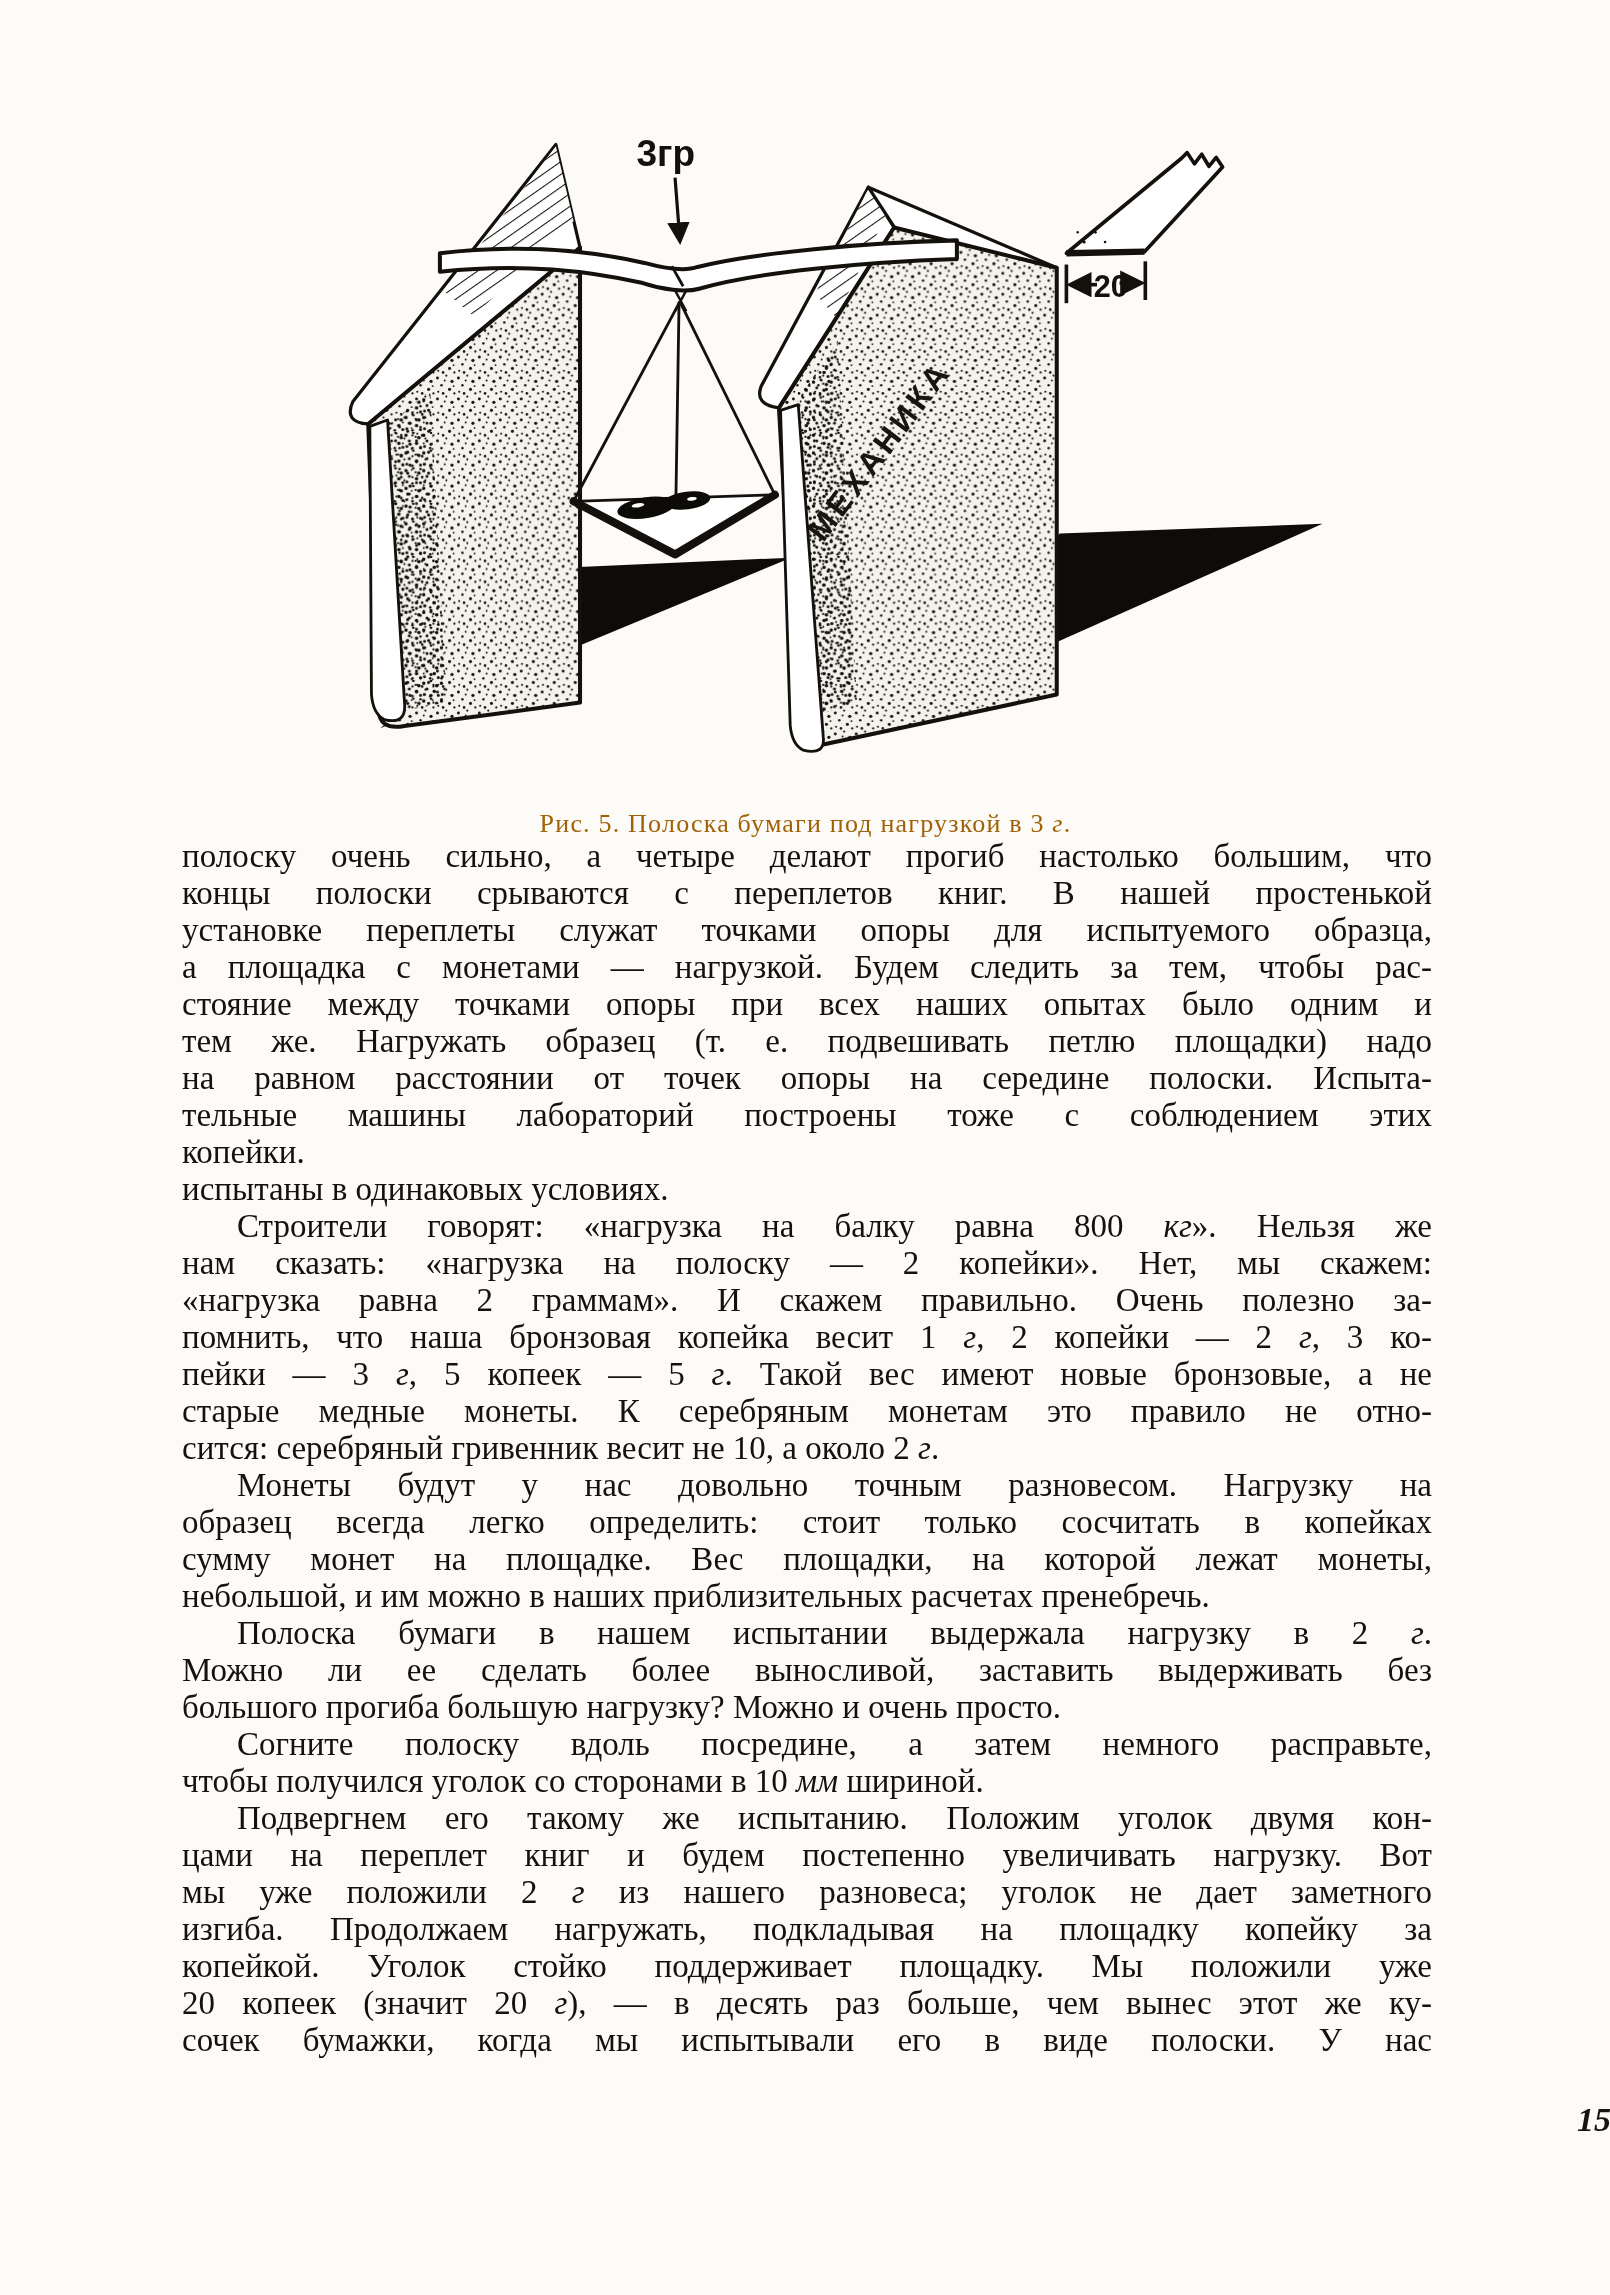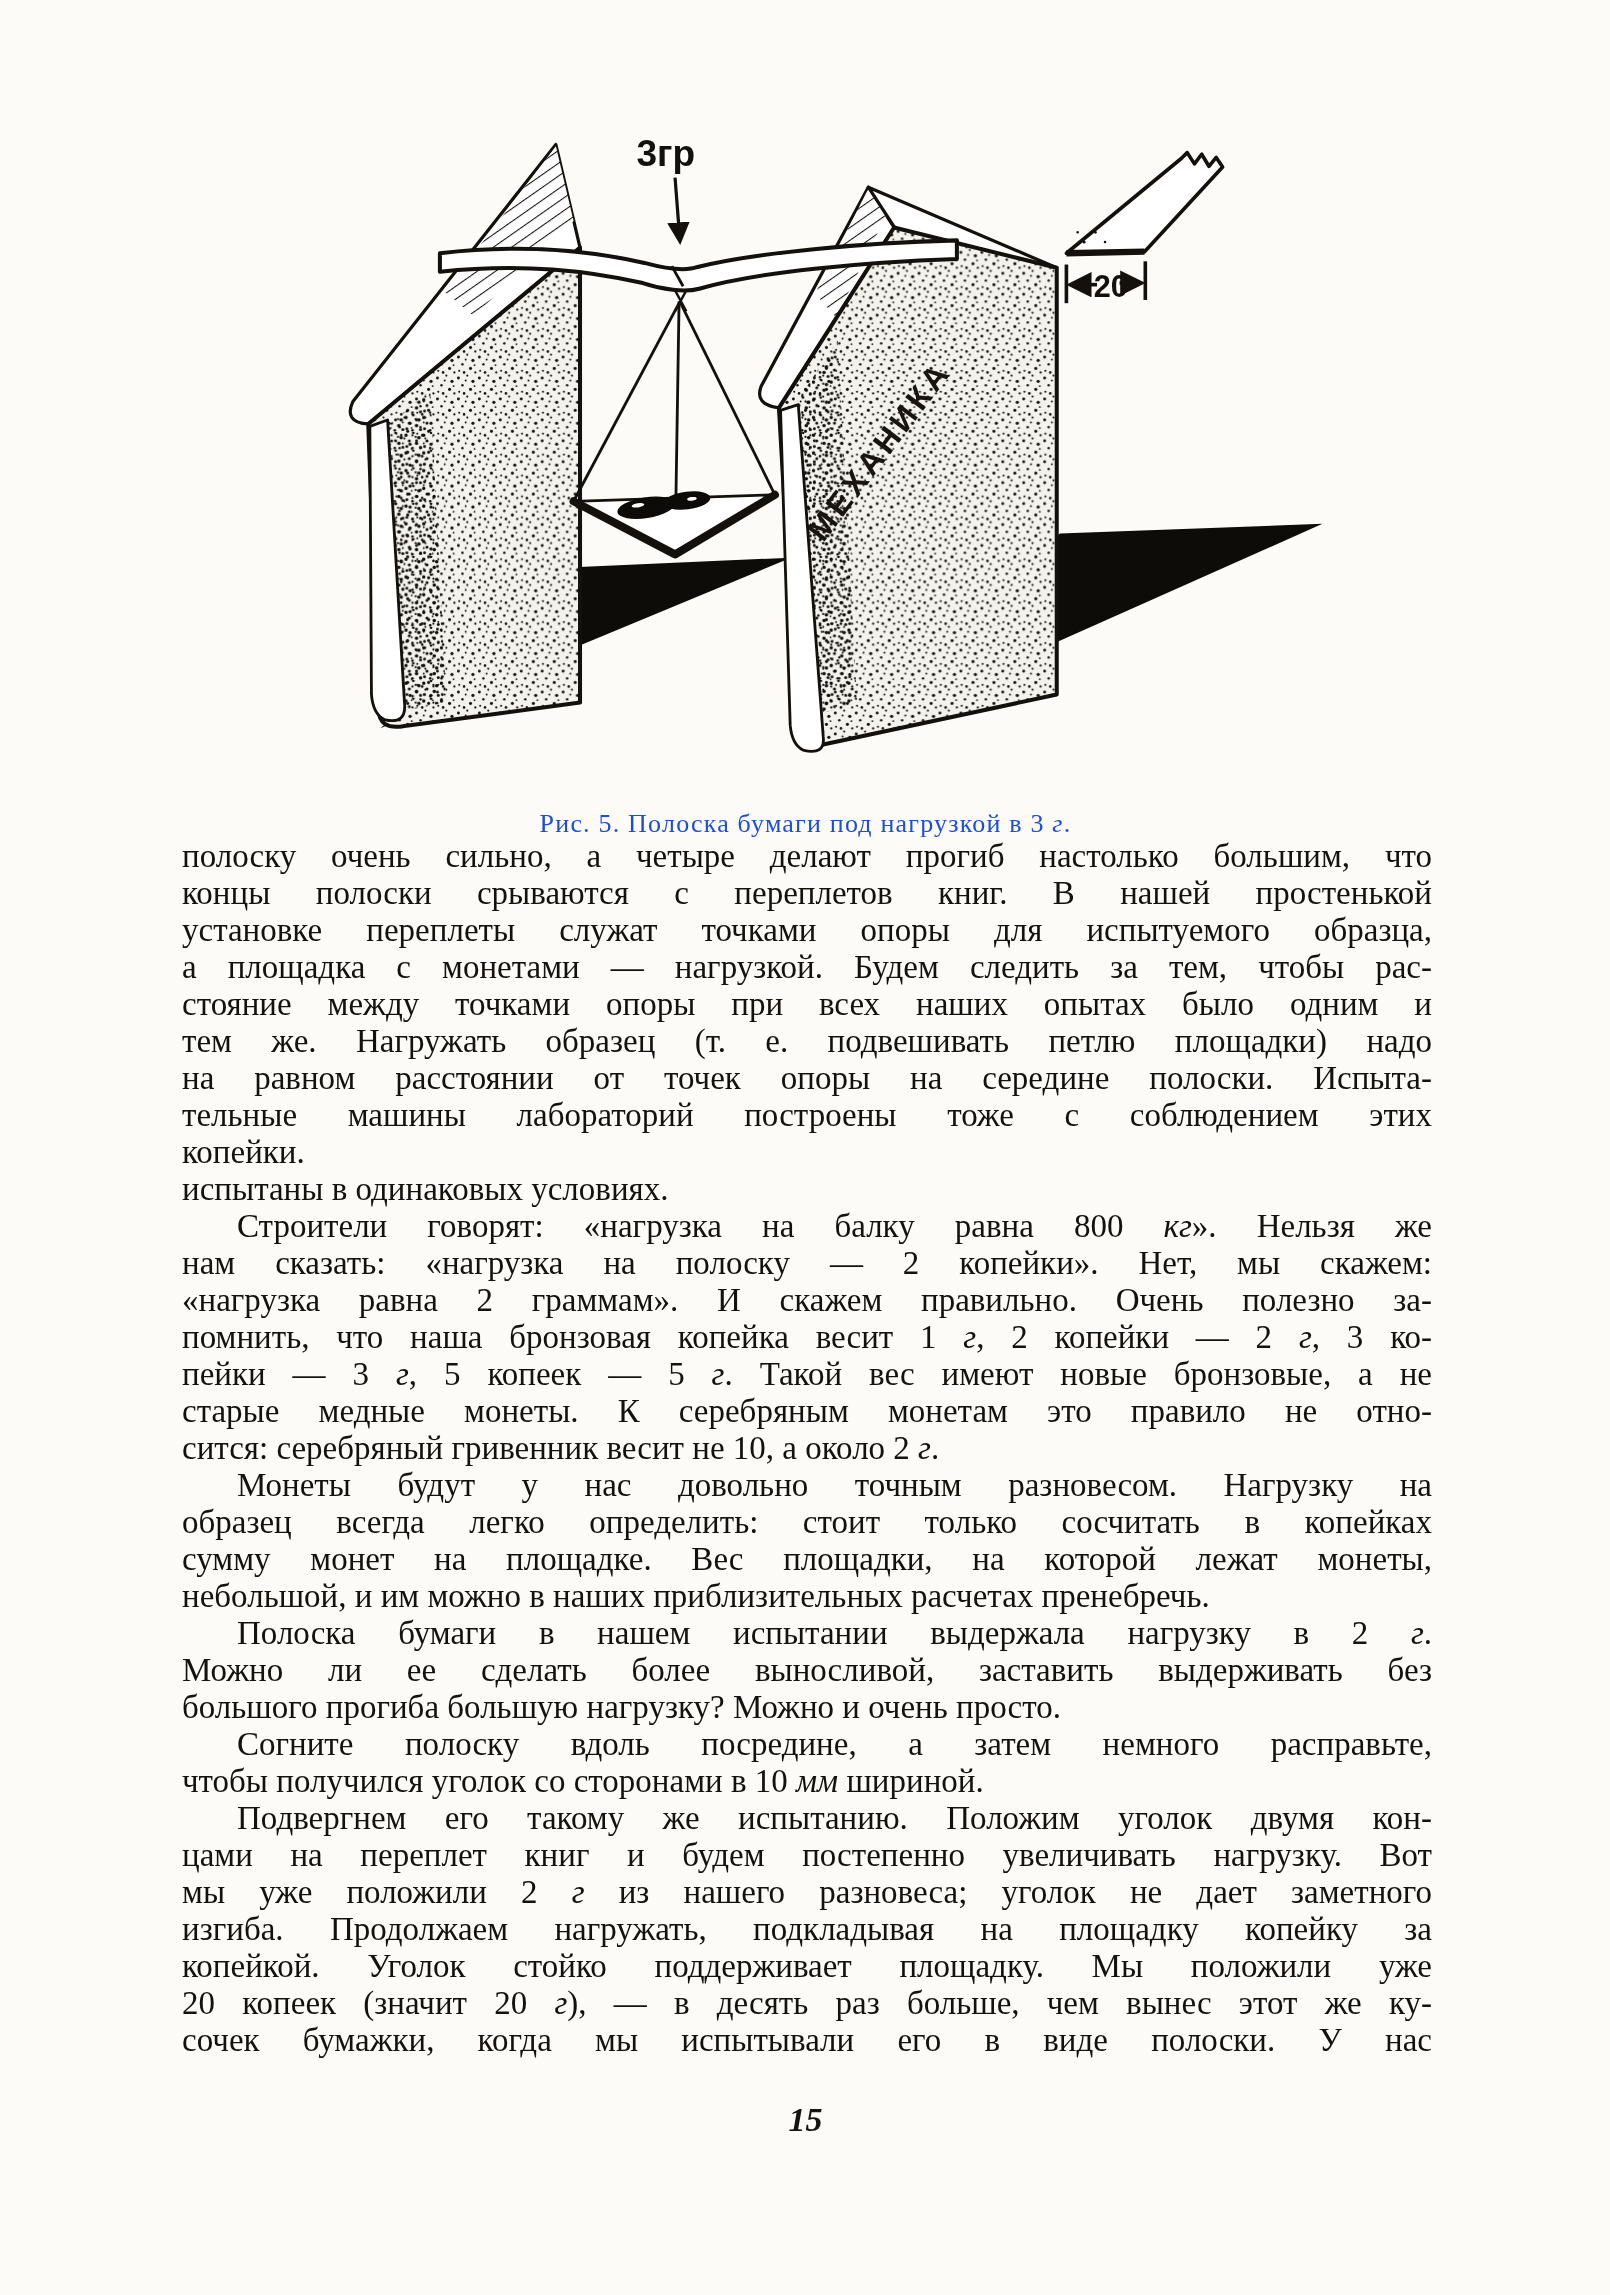--- a/index.html
+++ b/index.html
@@ -12,40 +12,40 @@
     color:#151310;
   }
   .figure-wrap{
     position:absolute;left:121px;top:60px;width:1369px;height:765px;
   }
   .figure-wrap svg{width:100%;height:100%;display:block;}
   .caption{
     position:absolute;left:0;top:809px;width:1611px;
     text-align:center;
     font-size:26px;letter-spacing:1.2px;
-    color:#1d4ed8;
+    color:#a16207;
   }
   .body-text{
     position:absolute;left:182px;top:838px;width:1250px;
     font-size:33px;
     color:#15120e;
   }
   .line{
     line-height:37px;
     text-align:justify;
     text-align-last:justify;
     white-space:normal;
   }
   .line.para-end{text-align-last:auto;}
   .line.indent{text-indent:55px;}
   .line i{font-style:italic;}
   .caption i{font-style:italic;}
   .page-number{
     position:absolute;left:0;top:2101px;width:1611px;
-    text-align:center;
+    text-align:right;
     font-size:34px;font-weight:bold;font-style:italic;
     color:#17130f;
   }
 </style>
 </head>
 <body>
 
 <div class="page">
 
   <div class="figure-wrap">

